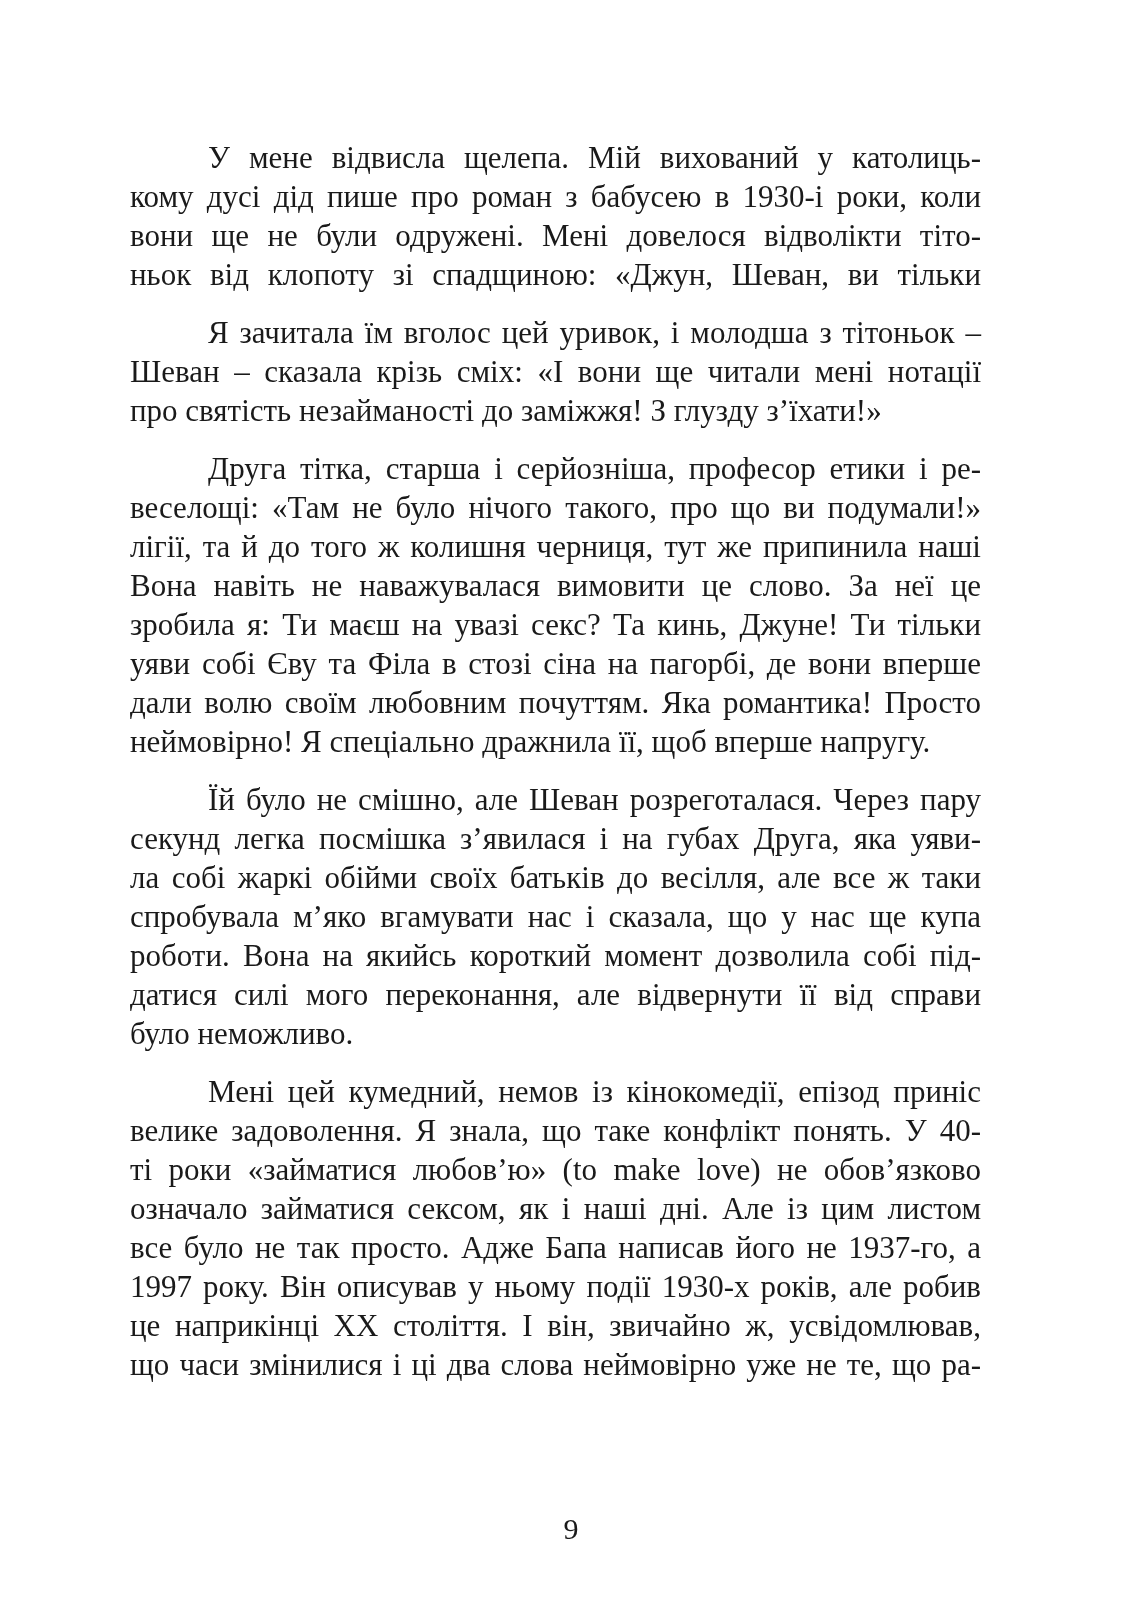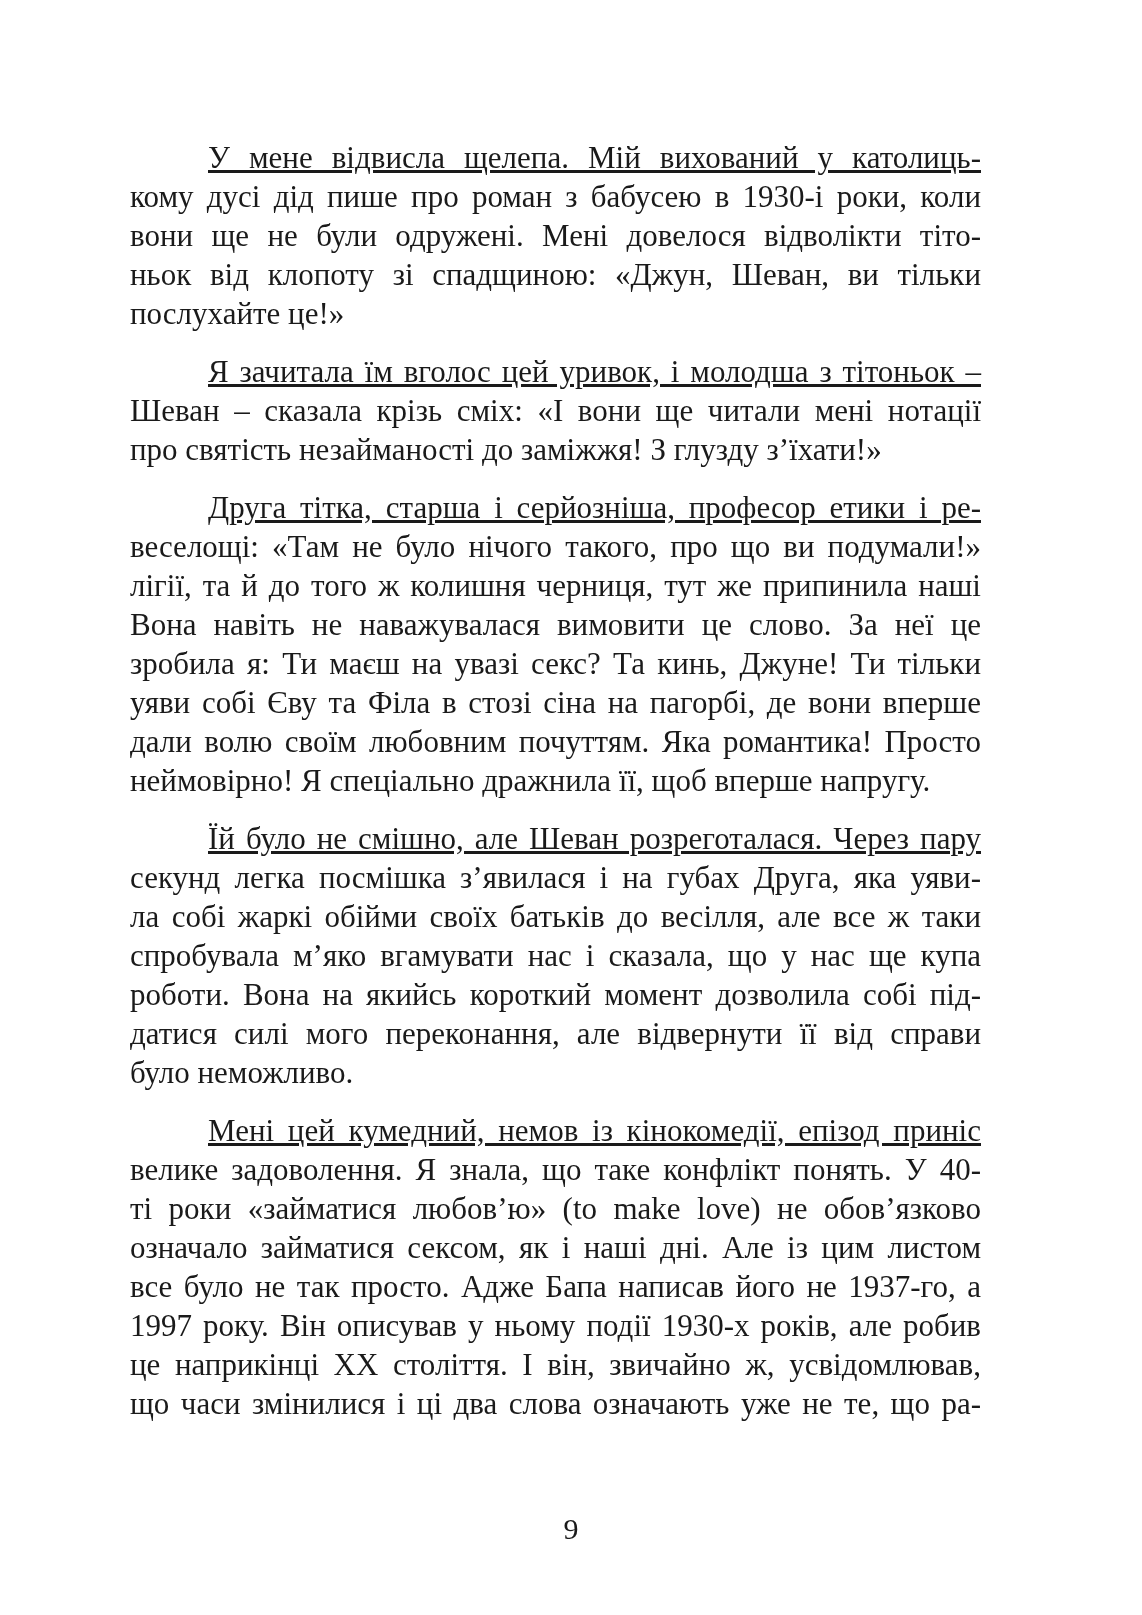--- a/index.html
+++ b/index.html
@@ -13,39 +13,38 @@
     line-height: 39px;
     font-family: "Liberation Serif", serif;
     font-size: 31px;
     color: #1a1a1a;
     white-space: nowrap;
     text-align: justify;
     text-align-last: justify;
     transform-origin: left center;
   }
   .line.last { text-align-last: left; }
-  .line.indent { padding-left: 78px; box-sizing: border-box; text-decoration: underline; }
+  .line.indent { padding-left: 78px; box-sizing: border-box; }
   .page-number {
     position: absolute; left: 0; width: 1142px; top: 1512px;
     text-align: center;
     font-family: "Liberation Serif", serif; font-size: 30px; color: #1a1a1a;
   }
 </style>
 </head>
 <body>
 
 <div class="page">
   <div class="text-block">
 
     <div class="para">
       <span class="line indent">У мене відвисла щелепа. Мій вихований у католиць-</span>
       <span class="line">кому дусі дід пише про роман з бабусею в 1930-і роки, коли</span>
       <span class="line">вони ще не були одружені. Мені довелося відволікти тіто-</span>
       <span class="line">ньок від клопоту зі спадщиною: «Джун, Шеван, ви тільки</span>
-      <span class="line last">послухайте це!»</span>
     </div>
 
     <div class="para">
       <span class="line indent">Я зачитала їм вголос цей уривок, і молодша з тітоньок –</span>
       <span class="line">Шеван – сказала крізь сміх: «І вони ще читали мені нотації</span>
       <span class="line last">про святість незайманості до заміжжя! З глузду з’їхати!»</span>
     </div>
 
     <div class="para">
       <span class="line indent">Друга тітка, старша і серйозніша, професор етики і ре-</span>
@@ -69,19 +68,19 @@
     </div>
 
     <div class="para">
       <span class="line indent">Мені цей кумедний, немов із кінокомедії, епізод приніс</span>
       <span class="line">велике задоволення. Я знала, що таке конфлікт понять. У 40-</span>
       <span class="line">ті роки «займатися любов’ю» (to make love) не обов’язково</span>
       <span class="line">означало займатися сексом, як і наші дні. Але із цим листом</span>
       <span class="line">все було не так просто. Адже Бапа написав його не 1937-го, а</span>
       <span class="line">1997 року. Він описував у ньому події 1930-х років, але робив</span>
       <span class="line">це наприкінці XX століття. І він, звичайно ж, усвідомлював,</span>
-      <span class="line">що часи змінилися і ці два слова означають уже не те, що ра-</span>
+      <span class="line">що часи змінилися і ці два слова неймовірно уже не те, що ра-</span>
     </div>
 
   </div>
 
   <div class="page-number">9</div>
 </div>
 
 </body></html>

